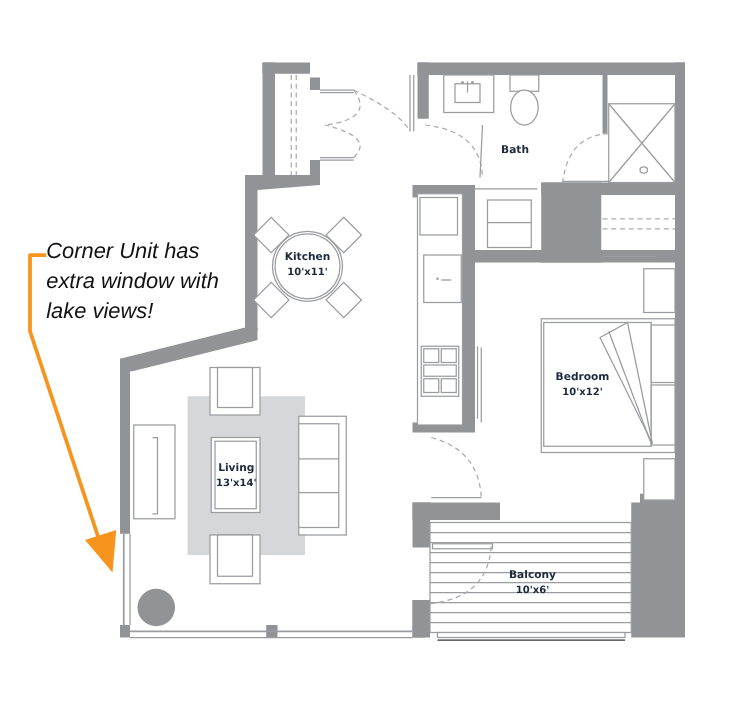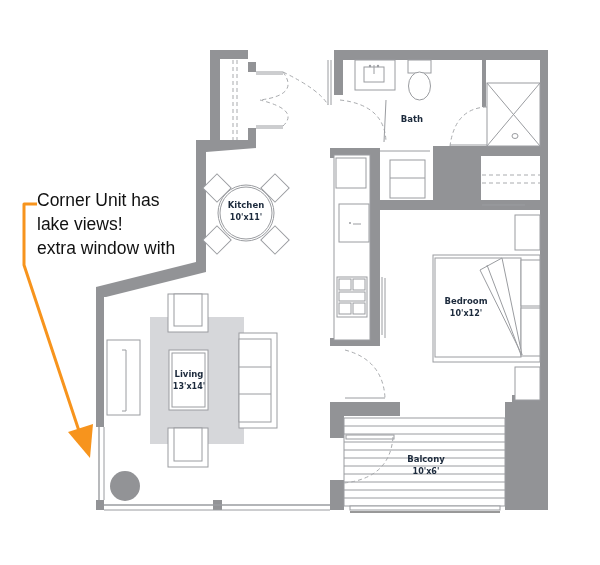--- a/index.html
+++ b/index.html
@@ -2,21 +2,21 @@
 <html><head>
 <meta charset="utf-8">
 <style>
   html, body { margin:0; padding:0; background:#ffffff; }
   body { width:600px; height:565px; position:relative; overflow:hidden; font-family:"Liberation Sans", sans-serif; }
   #plan { position:absolute; left:0; top:0; width:600px; height:565px; }
   .room-label { font-family:"DejaVu Sans", sans-serif; font-weight:bold; font-size:8.5px; fill:#1c2a3c; }
   .room-dim { font-family:"DejaVu Sans", sans-serif; font-weight:bold; font-size:8px; fill:#1c2a3c; }
   .callout {
     position:absolute; left:37px; top:188px; width:165px;
-    font-family:"Liberation Sans", sans-serif; font-size:17.5px; line-height:24px; color:#111;
+    font-family:"Liberation Sans", sans-serif; font-size:17.5px; line-height:24px; color:#111;font-style:italic;
   }
 </style>
 </head>
 <body>
 
 <svg id="plan" viewBox="0 0 600 565" xmlns="http://www.w3.org/2000/svg">
   <defs>
     <style>
       .wall { fill:#929396; }
       .ln { fill:none; stroke:#9a9ca0; stroke-width:1; }
@@ -213,15 +213,15 @@
   </g>
 
   <g>
     <polyline points="37,204 24,204 24,265 82,440" fill="none" stroke="#f7941d" stroke-width="3" stroke-linejoin="round"></polyline>
     <polygon points="68,432 93,424 90,458" fill="#f7941d"></polygon>
   </g>
 </svg>
 
 <div class="callout">
   <div>Corner Unit has</div>
+  <div>extra window with</div>
   <div>lake views!</div>
-  <div>extra window with</div>
 </div>
 
 </body></html>

